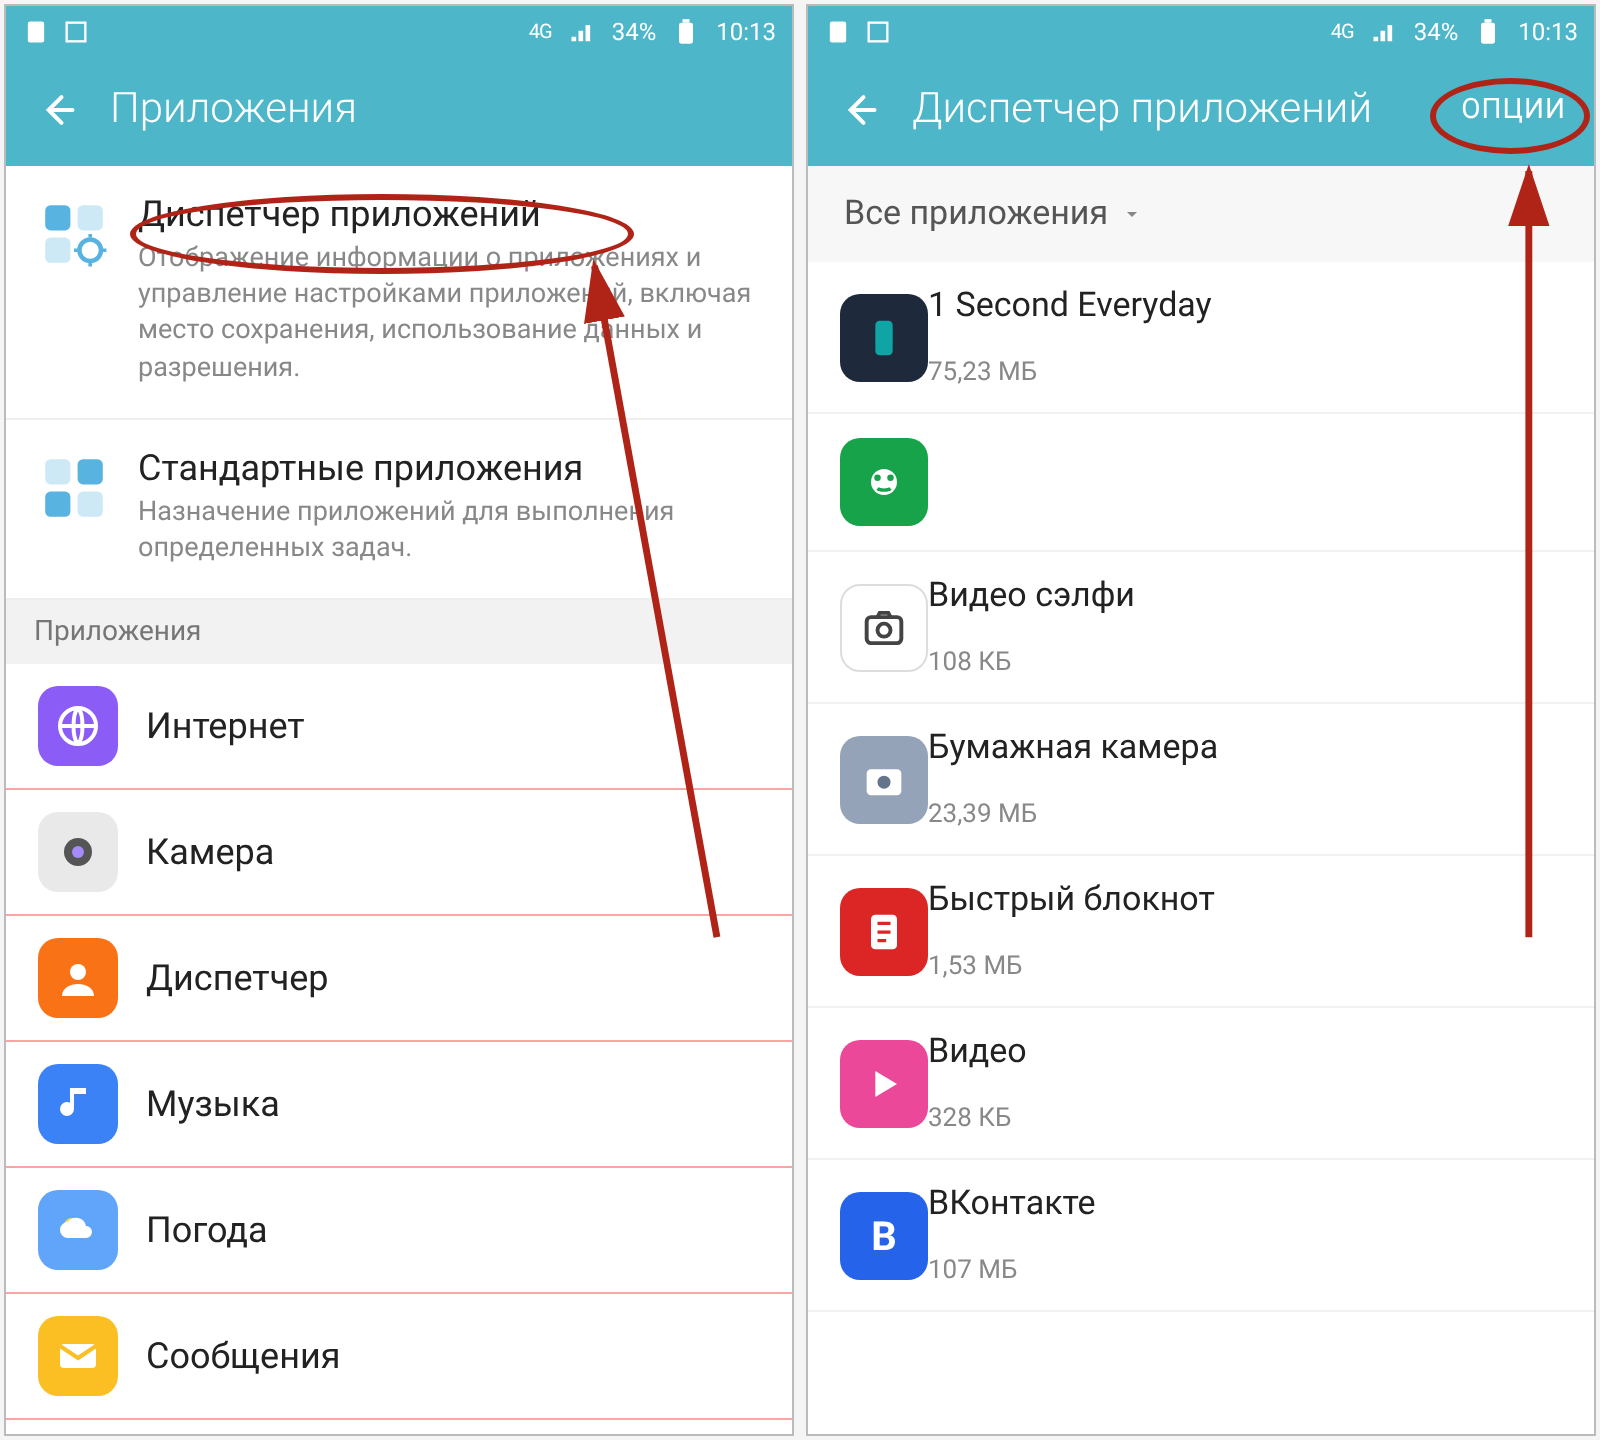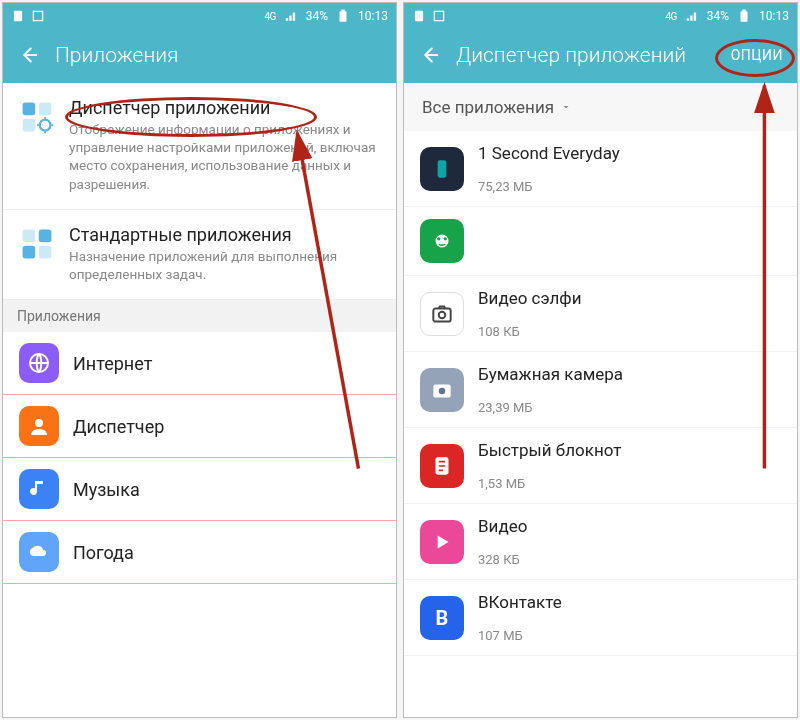--- a/index.html
+++ b/index.html
@@ -57,21 +57,21 @@
 
   .section-header { background:#f2f2f2; color:#767676; font-size:14px; padding:8px 14px; }
 
   .app-row { display:flex; align-items:center; gap:14px; padding:11px 16px; border-bottom:1px solid #fca5a5; }
   .app-row .icon { width:40px; height:40px; border-radius:10px; flex-shrink:0; display:flex; align-items:center; justify-content:center; }
   .app-row .label { font-size:18px; color:#222; }
 
   .dropdown-bar { background:#f7f7f7; padding:14px 18px; display:flex; align-items:center; gap:6px; color:#555; font-size:17px; }
   .chev { width:12px; height:12px; }
 
-  .mgr-row { display:flex; align-items:center; gap:14px; padding:12px 16px; border-bottom:1px solid #f1f1f1; }
+  .mgr-row { display:flex; align-items:center; padding:12px 16px; border-bottom:1px solid #f1f1f1; }
   .mgr-row .icon { width:44px; height:44px; border-radius:10px; flex-shrink:0; display:flex; align-items:center; justify-content:center; }
   .mgr-row .txt .nm { font-size:17px; color:#222; }
   .mgr-row .txt .sz { font-size:13px; color:#888; margin-top:16px; }
 
   
   .oval {
     position:absolute; border:3px solid #b02418; border-radius:50%;
     pointer-events:none;
   }
   .arrow-svg { position:absolute; pointer-events:none; }
@@ -144,20 +144,29 @@
         <div class="app-row">
           <div class="icon" style="background:#8b5cf6">
             <svg viewBox="0 0 24 24" width="24" height="24" fill="#fff">
               <circle cx="12" cy="12" r="9" fill="none" stroke="#fff" stroke-width="2"></circle>
               <path d="M3 12h18M12 3c3 3 3 15 0 18M12 3c-3 3-3 15 0 18" stroke="#fff" stroke-width="2" fill="none"></path>
             </svg>
           </div>
     <div class="label">Интернет</div>
         </div>
         <div class="app-row">
+          <div class="icon" style="background:#e9e9e9">
+            <svg viewBox="0 0 24 24" width="24" height="24">
+              <circle cx="12" cy="12" r="7" fill="#555"></circle>
+              <circle cx="12" cy="12" r="3" fill="#a78bfa"></circle>
+            </svg>
+          </div>
+    <div class="label">Камера</div>
+        </div>
+        <div class="app-row">
           <div class="icon" style="background:#f97316">
             <svg viewBox="0 0 24 24" width="24" height="24" fill="#fff">
               <circle cx="12" cy="9" r="4"></circle>
               <path d="M4 21c0-4 4-6 8-6s8 2 8 6z"></path>
             </svg>
           </div>
     <div class="label">Диспетчер</div>
         </div>
         <div class="app-row">
           <div class="icon" style="background:#3b82f6">
@@ -168,20 +177,29 @@
     <div class="label">Музыка</div>
         </div>
         <div class="app-row">
           <div class="icon" style="background:#60a5fa">
             <svg viewBox="0 0 24 24" width="24" height="24" fill="#fff">
               <circle cx="9" cy="10" r="4" fill="#fde047"></circle>
               <path d="M7 16a4 4 0 010-8 5 5 0 019 2 3 3 0 010 6H7z" fill="#fff"></path>
             </svg>
           </div>
     <div class="label">Погода</div>
+        </div>
+        <div class="app-row">
+          <div class="icon" style="background:#fbbf24">
+            <svg viewBox="0 0 24 24" width="24" height="24" fill="#fff">
+              <rect x="3" y="6" width="18" height="12" rx="2"></rect>
+              <path d="M3 7l9 6 9-6" stroke="#fbbf24" stroke-width="2" fill="none"></path>
+            </svg>
+          </div>
+    <div class="label">Сообщения</div>
         </div>
       </div>
   </div>
 
   <div class="oval" style="left:62px; top:94px; width:252px; height:40px;"></div>
   <svg class="arrow-svg" style="left:0;top:0;width:100%;height:100%;" viewBox="0 0 398 720">
     <defs>
         <marker id="ah1" markerWidth="10" markerHeight="10" refX="8" refY="3" orient="auto">
           <path d="M0,0 L9,3 L0,6 Z" fill="#b02418"></path>
         </marker>

